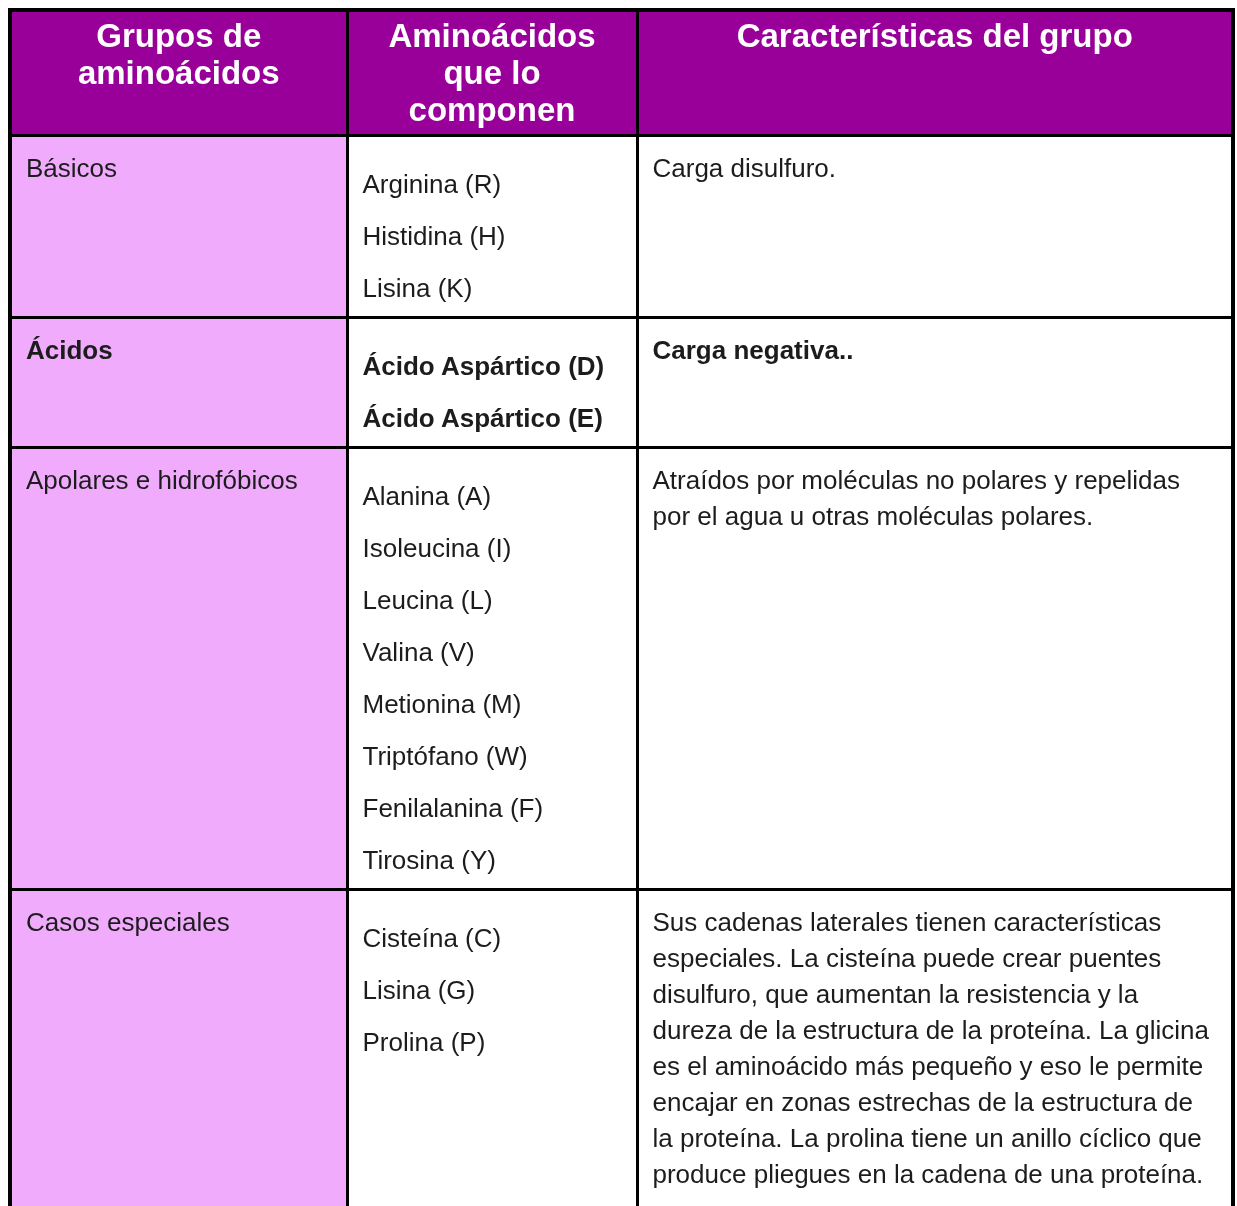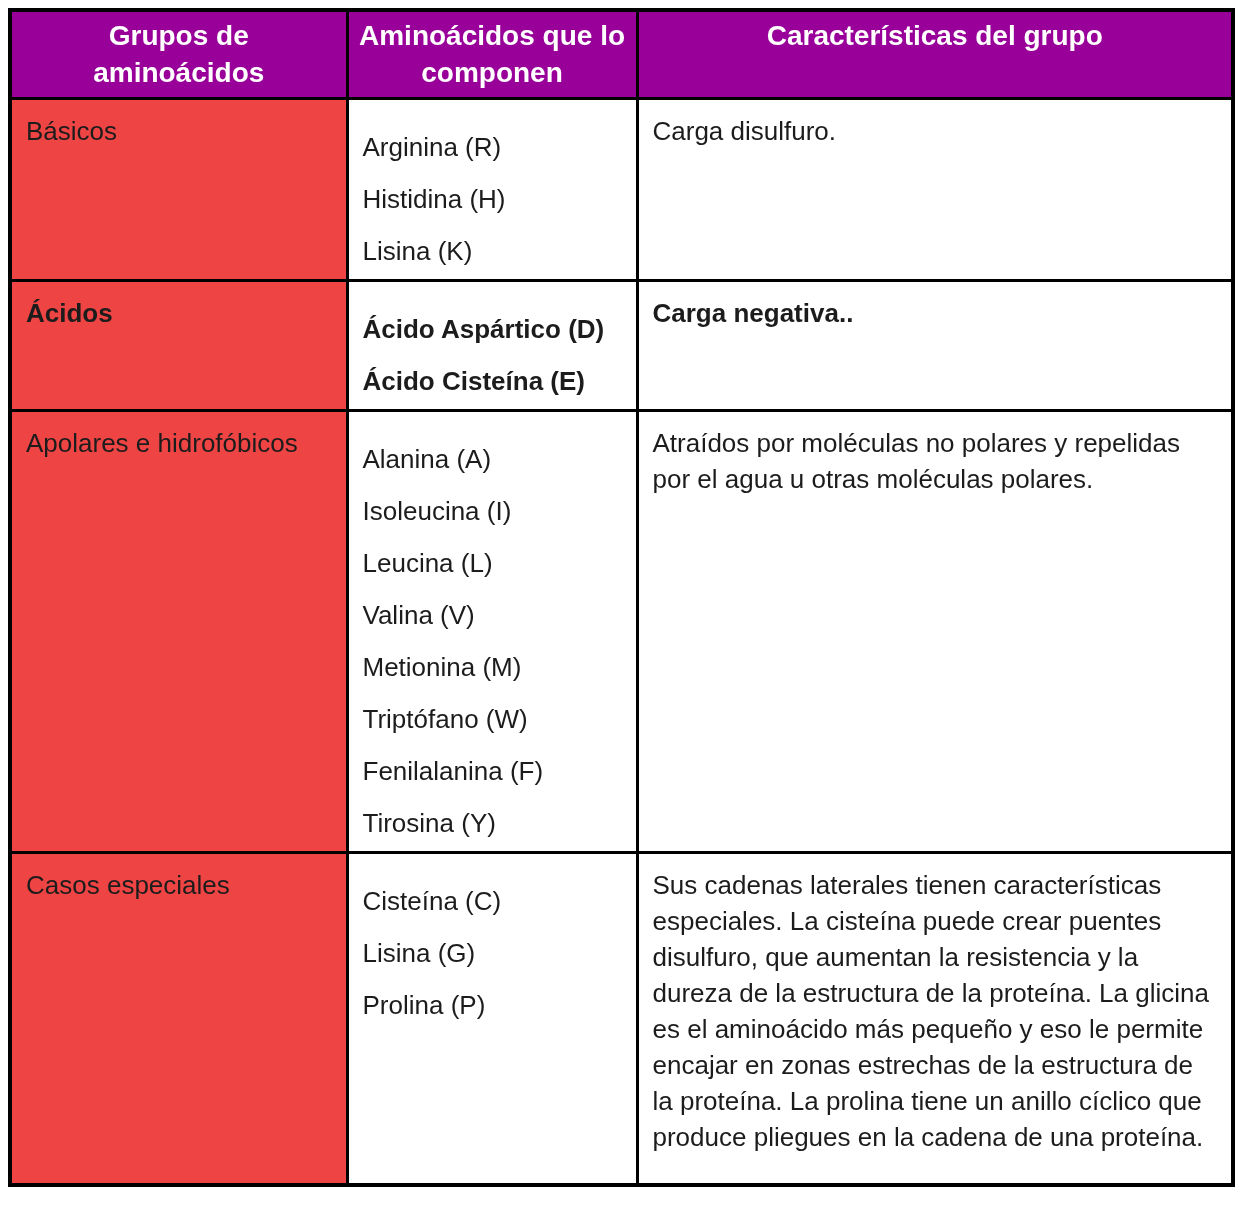--- a/index.html
+++ b/index.html
@@ -19,36 +19,36 @@
   }
   .amino-table th,
   .amino-table td {
     border: 3px solid #000000;
     vertical-align: top;
     overflow: hidden;
   }
   .amino-table th {
     background: #990099;
     color: #ffffff;
-    font-size: 28px;
+    font-size: 33px;
     font-weight: bold;
     line-height: 37px;
     padding: 5px 10px 6px 10px;
     text-align: center;
   }
   .amino-table td {
     font-size: 26px;
     color: #1c1c1c;
     line-height: 36px;
     padding: 13px 14px 10px 14px;
     text-align: left;
     background: #ffffff;
   }
   .amino-table td.group-cell {
-    background: #ef4444;
+    background: #f0abfc;
   }
   .amino-item {
     margin: 16px 0 9px 0;
   }
   .amino-item:last-child {
     margin-bottom: 0;
   }
   tr.header-row   { height: 84px;  }
   tr.row-0        { height: 137px; }
   tr.row-1        { height: 89px; font-weight: bold;  }
@@ -80,21 +80,21 @@
           <div class="amino-item">Histidina (H)</div>
           <div class="amino-item">Lisina (K)</div>
         </td>
     <td>Carga disulfuro.</td>
   </tr>
 
   <tr class="row-1">
     <td class="group-cell">Ácidos</td>
     <td>
           <div class="amino-item">Ácido Aspártico (D)</div>
-          <div class="amino-item">Ácido Cisteína (E)</div>
+          <div class="amino-item">Ácido Aspártico (E)</div>
         </td>
     <td>Carga negativa..</td>
   </tr>
 
 
   <tr class="row-3">
     <td class="group-cell">Apolares e hidrofóbicos</td>
     <td>
           <div class="amino-item">Alanina (A)</div>
           <div class="amino-item">Isoleucina (I)</div>

